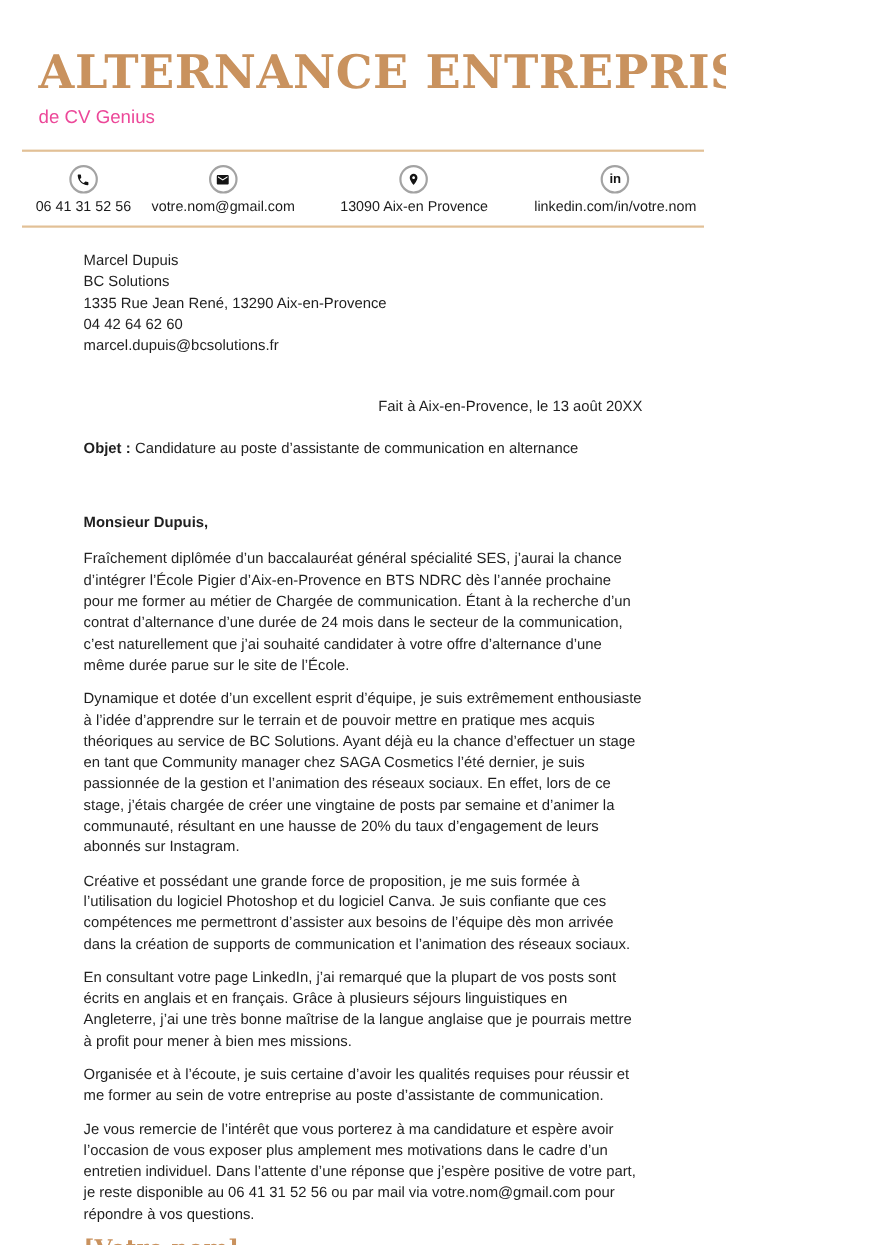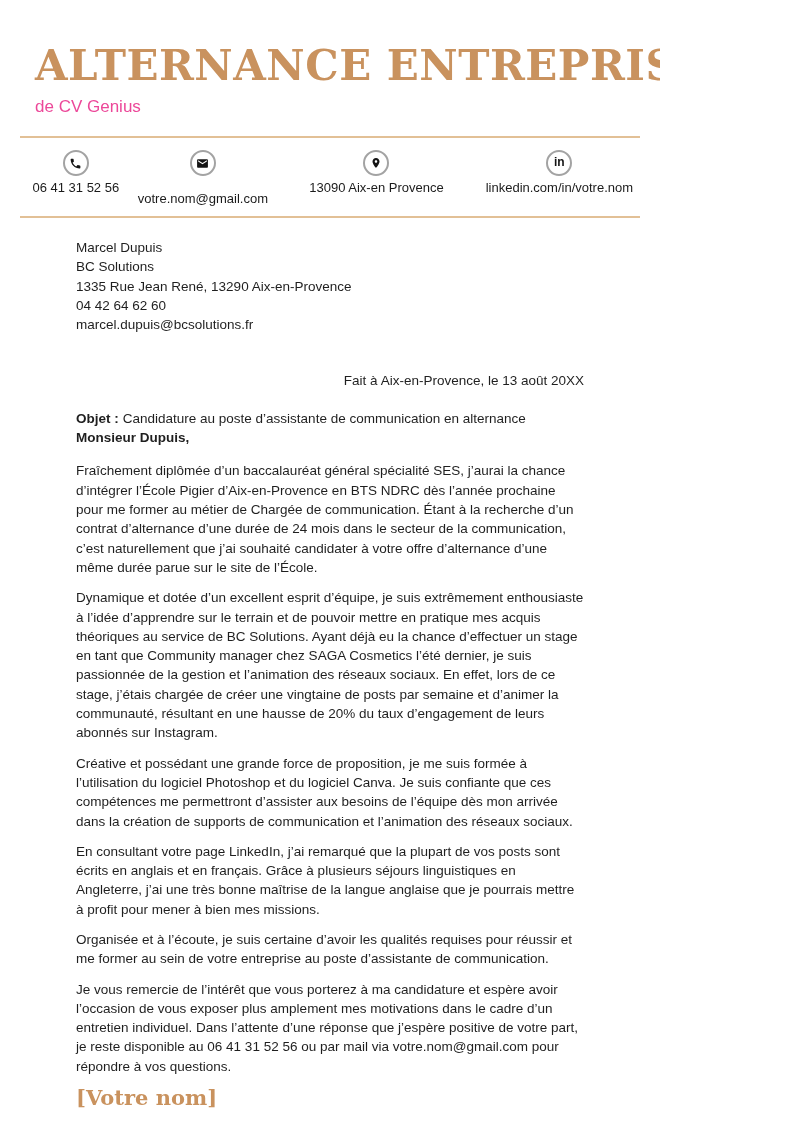--- a/index.html
+++ b/index.html
@@ -37,21 +37,21 @@
   .divider.top { margin-top: 19px; }
   .divider.bottom { margin-top: 10px; }
   
   .contact-row {
     display: flex;
     margin: 12px 20px 0 20px;
     align-items: flex-start;
   }
   .contact-cell { display: flex; flex-direction: column; align-items: center; }
   .contact-cell.c0 { width: 18%; }
-  .contact-cell.c1 { width: 23%; gap: 11px; }
+  .contact-cell.c1 { width: 23%; }
   .contact-cell.c2 { width: 33%; }
   .contact-cell.c3 { width: 26%; }
   .icon-circle {
     width: 26px; height: 26px;
     border: 2px solid #a3a3a3;
     border-radius: 50%;
     display: flex; align-items: center; justify-content: center;
     color: #141414;
   }
   .icon-circle svg { display: block; }
@@ -70,21 +70,21 @@
   .letter {
     margin: 0 76px;
     font-size: 13.5px;
     line-height: 19.3px;
     color: #1f1f1f;
   }
   .recipient { margin-top: 20px; }
   .date-line { margin-top: 36px; text-align: right; }
   .subject { margin-top: 19px; }
   .subject-label { font-weight: 700; margin-right: 4px; }
-  .salutation { font-weight: 700; }
+  .salutation { margin-top: 48px; font-weight: 700; }
   .para { margin-top: 14px; text-align: left; }
   .para + .para { margin-top: 11px; }
   .closing { margin-top: 17px; }
   .signature {
     margin-top: 12px;
     font-family: "DejaVu Serif", "Liberation Serif", serif;
     font-weight: 700;
     font-size: 21px;
     color: #c9925e;
   }

